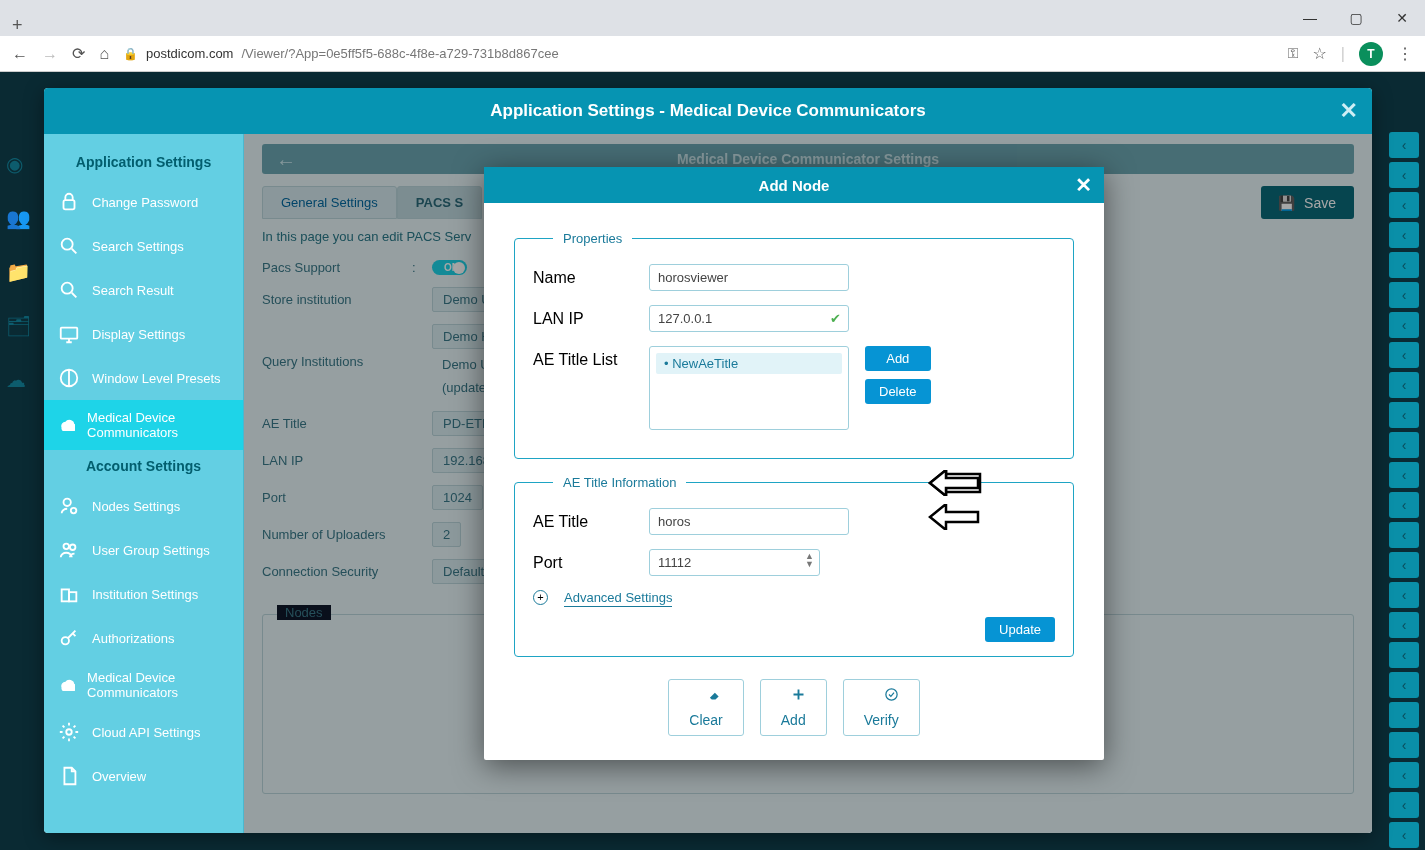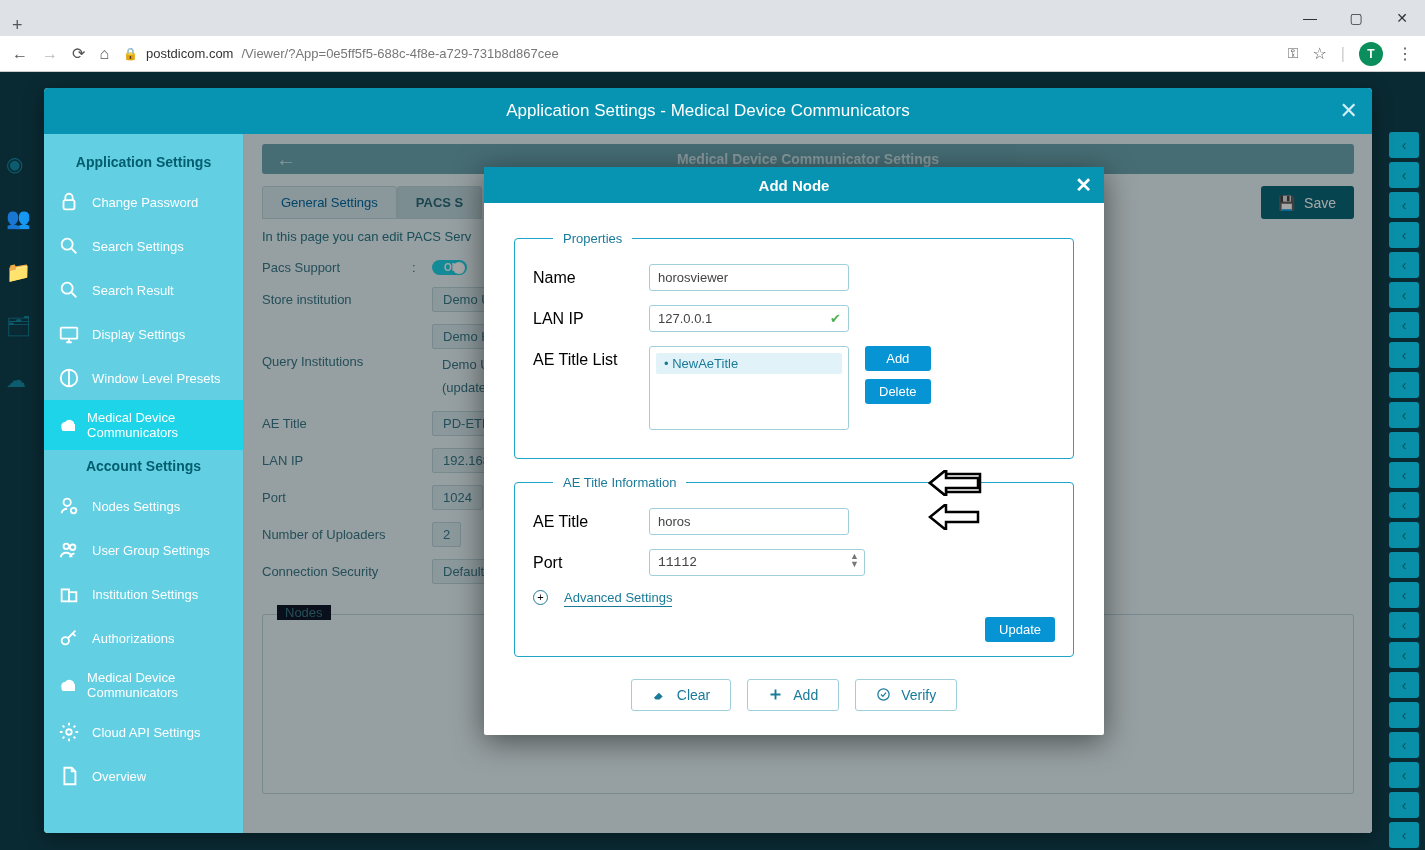--- a/index.html
+++ b/index.html
@@ -28,21 +28,21 @@
 
 
 .app-bg { position:relative; background:#0a2a33; height:778px; }
 .toolbar-icons-left { position:absolute; left:6px; top:80px; display:flex; flex-direction:column; gap:30px;}
 .toolbar-icons-left span { color:#0d5c6d; font-size:20px; }
 .right-chev-stack { position:absolute; right:6px; top:60px; width:30px; display:flex; flex-direction:column; gap:4px;}
 .chev-item { background:#0a8fa8; color:#0a4c5a; height:26px; display:flex; align-items:center; justify-content:center; border-radius:3px; font-size:14px;}
 
 
 .settings-modal { position:absolute; left:44px; top:16px; width:1328px; height:745px; background:#e6f4f7; border-radius:4px; overflow:hidden; box-shadow:0 4px 20px rgba(0,0,0,.4);}
-.settings-header { background:#0694b2; color:#fff; height:46px; display:flex; align-items:center; justify-content:center; font-size:17px; font-weight:400; position:relative; }
+.settings-header { background:#0694b2; color:#fff; height:46px; display:flex; align-items:center; justify-content:center; font-size:17px; font-weight:700; position:relative; }
 .settings-close { position:absolute; right:14px; top:10px; font-size:22px; color:#cfeef5; cursor:pointer; }
 
 .settings-body { display:flex; height:calc(100% - 46px); }
 
 
 .sidebar { width:200px; background:#63cfe3; padding:12px 0; overflow:hidden; border-right:1px solid #4bb8cf; }
 .sidebar-title { text-align:center; color:#025e6e; font-weight:600; font-size:14px; padding:8px 0 10px;}
 .sidebar-item { display:flex; align-items:center; gap:12px; padding:10px 14px; color:#fff; font-size:13px; cursor:pointer; min-height:44px;}
 .sidebar-item.active { background:#1ed4e8; }
 .sidebar-icon { width:22px; height:22px; display:flex; align-items:center; justify-content:center; }
@@ -86,29 +86,29 @@
 .frow label { width:100px; font-size:16px; color:#000000; padding-top:5px;}
 .finput { border:1px solid #9ecfdc; border-radius:3px; padding:5px 8px; font-size:13px; width:200px; color:#444;}
 .finput.valid { padding-right:26px; }
 .check-wrap { position:relative; }
 .checkmark { position:absolute; right:8px; top:6px; color:#4caf50; font-size:13px;}
 .ae-list { border:1px solid #9ecfdc; border-radius:3px; width:200px; height:84px; padding:6px; background:#fff; }
 .ae-list-item { background:#e1f3f8; color:#1a7a9a; padding:3px 8px; font-size:13px; border-radius:2px;}
 .ae-list-item::before{ content:'• '; }
 .btn-col { display:flex; flex-direction:column; gap:8px;}
 .btn-sm { background:#0694d4; color:#fff; border:none; padding:5px 14px; font-size:13px; border-radius:3px; cursor:pointer;}
-.port-input { width:216px;font-family:Liberation Mono, monospace; }
+.port-input { width:171px; }
 .port-wrap { position:relative; display:inline-block;}
 .spinner { position:absolute; right:6px; top:3px; font-size:9px; color:#777; line-height:8px; display:flex; flex-direction:column;}
 .adv-link { color:#1a7a9a; font-size:13px; display:inline-flex; align-items:center; gap:6px; border-bottom: 1px solid #1a7a9a; padding-bottom:1px;}
 .plus-circle { width:15px; height:15px; border:1.5px solid #1a7a9a; border-radius:50%; display:inline-flex; align-items:center; justify-content:center; font-size:11px; line-height:1;}
 .update-row { text-align:right; margin-top:10px;}
 
 .action-row { display:flex; justify-content:center; gap:16px; margin-top:22px;}
-.action-btn { border:1px solid #9ecfdc; background:#fff; color:#1a7a9a; padding:7px 20px; font-size:14px; border-radius:3px; display:flex; align-items:flex-start; gap:10px; cursor:pointer;}
+.action-btn { border:1px solid #9ecfdc; background:#fff; color:#1a7a9a; padding:7px 20px; font-size:14px; border-radius:3px; display:flex; align-items:flex-end; gap:10px; cursor:pointer;flex-direction:column;}
 .action-btn svg { width:15px; height:15px;}
 
 
 .arrow-ann { position:absolute; z-index:30; }
 .arrow-ann svg { width:54px; height:26px;}
 
 </style>
 </head>
 <body>
 

